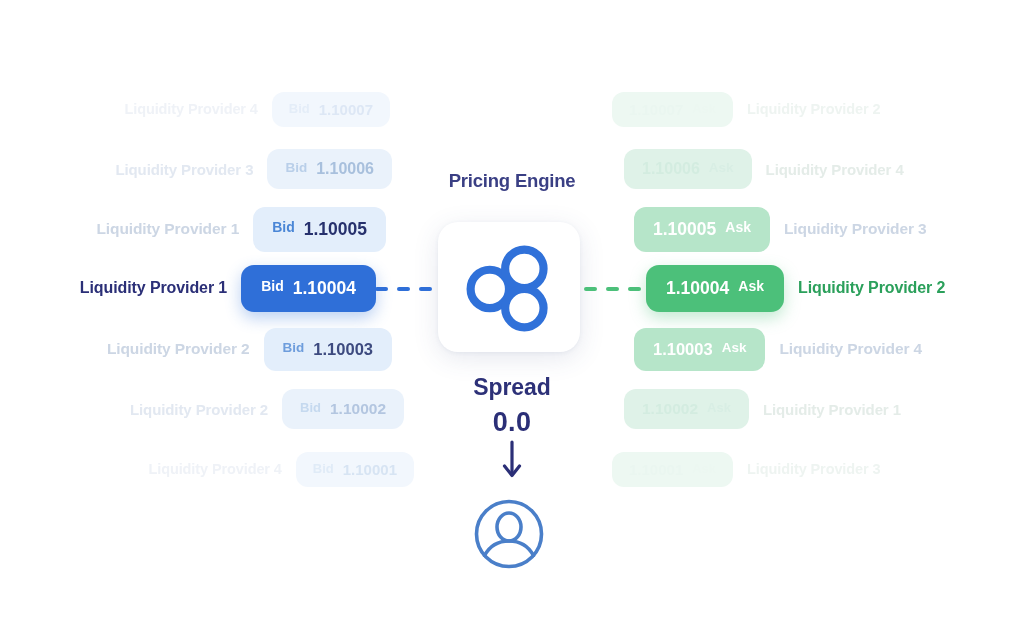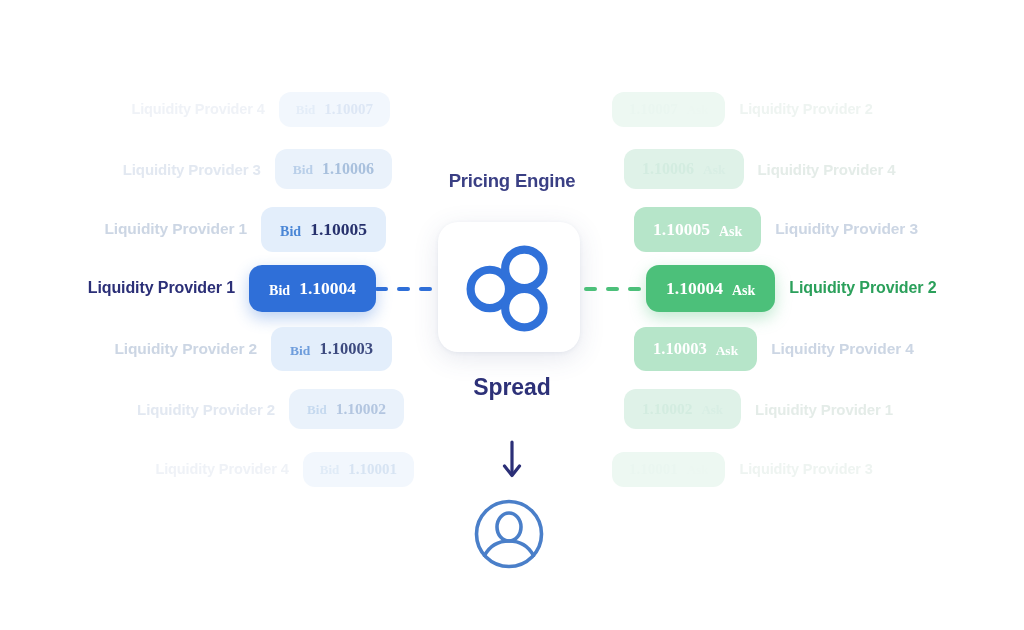--- a/index.html
+++ b/index.html
@@ -29,25 +29,24 @@
   .lp-label {
     white-space:nowrap;
     font-weight:bold;
     letter-spacing:-0.1px;
   }
   .row.left  .lp-label { margin-right:14px; text-align:right; }
   .row.right .lp-label { margin-left:14px;  text-align:left; }
 
   .pill {
     display:flex;
-    align-items:flex-end;
+    align-items:flex-start;
     border-radius:12px;
     white-space:nowrap;
     font-weight:bold;
-    font-family:Liberation Serif, serif;
   }
   .pill .side { font-weight:bold; }
   .pill .val  { font-weight:bold; }
   .row.left  .pill .side { margin-right:9px; }
   .row.right .pill .side { margin-left:9px; }
 
   
   .bid-0 .pill, .bid-6 .pill { background:#f2f7fd; }
   .bid-1 .pill, .bid-5 .pill { background:#eaf2fb; }
   .bid-2 .pill, .bid-4 .pill { background:#e3eefb; }
@@ -254,20 +253,21 @@
   <div id="engine-card">
     <svg id="engine-logo" viewBox="0 0 100 100">
       <circle cx="30" cy="52" r="20" fill="none" stroke="#3071d9" stroke-width="8.5"></circle>
       <circle cx="66" cy="31" r="20" fill="none" stroke="#3071d9" stroke-width="8.5"></circle>
       <circle cx="66" cy="72" r="20" fill="none" stroke="#3071d9" stroke-width="8.5"></circle>
     </svg>
   </div>
 
   <div id="spread-block">
     <div id="spread-label">Spread</div>
+    <div id="spread-value">0.0</div>
   </div>
 
   <div id="down-arrow">
     <svg width="26" height="42" viewBox="0 0 26 42">
       <line x1="13" y1="2" x2="13" y2="33" stroke="#2b2f77" stroke-width="3.2" stroke-linecap="round"></line>
       <polyline points="5.5,26 13,35.5 20.5,26" fill="none" stroke="#2b2f77" stroke-width="3.2" stroke-linecap="round" stroke-linejoin="round"></polyline>
     </svg>
   </div>
 
   <svg id="client-avatar" viewBox="0 0 72 72">

